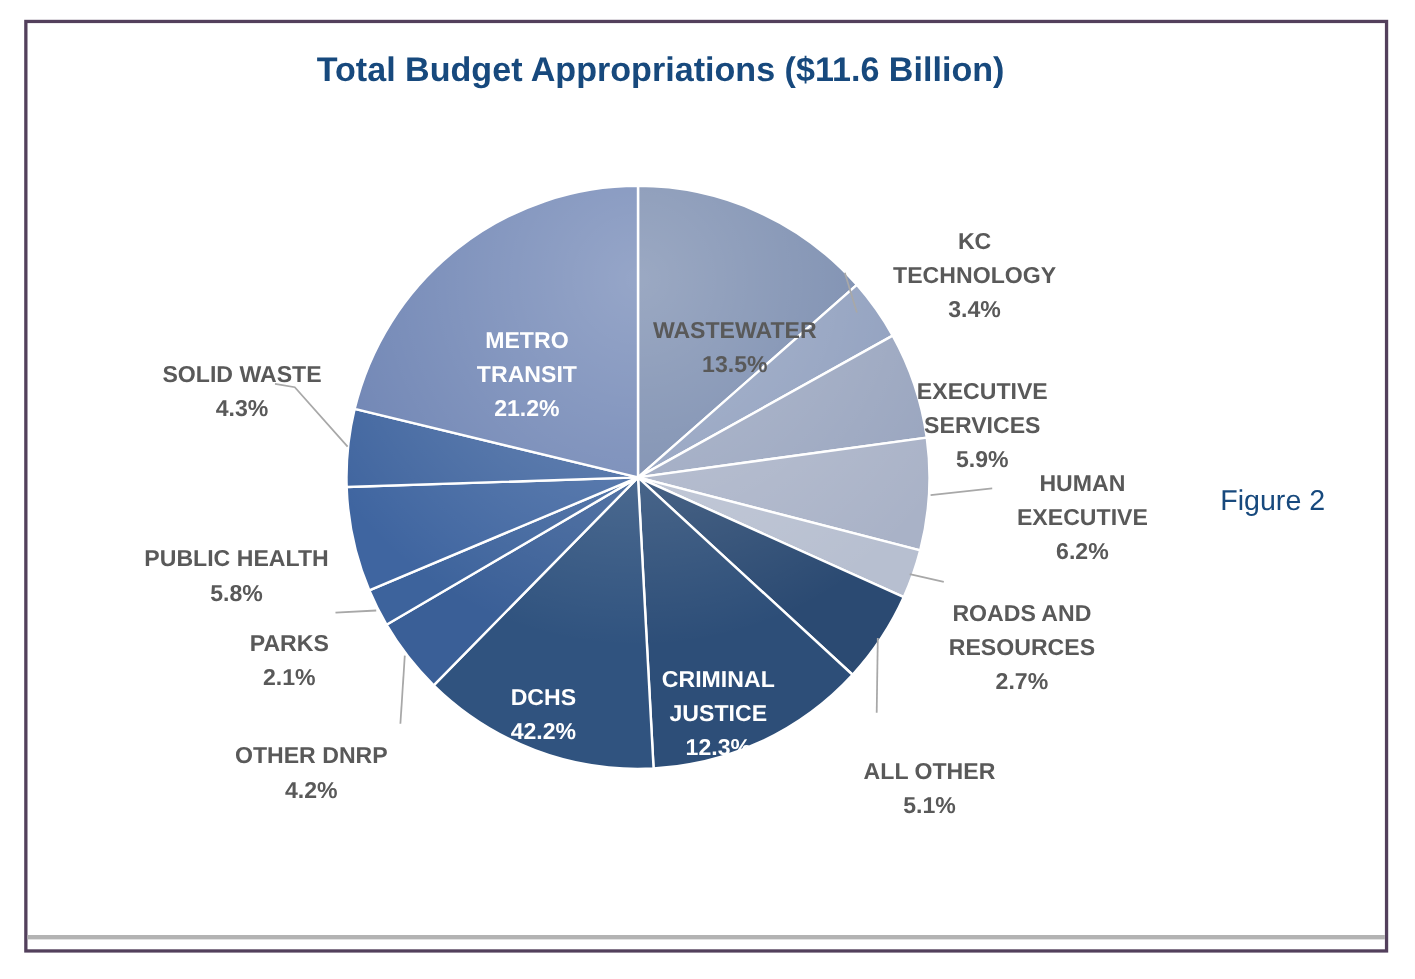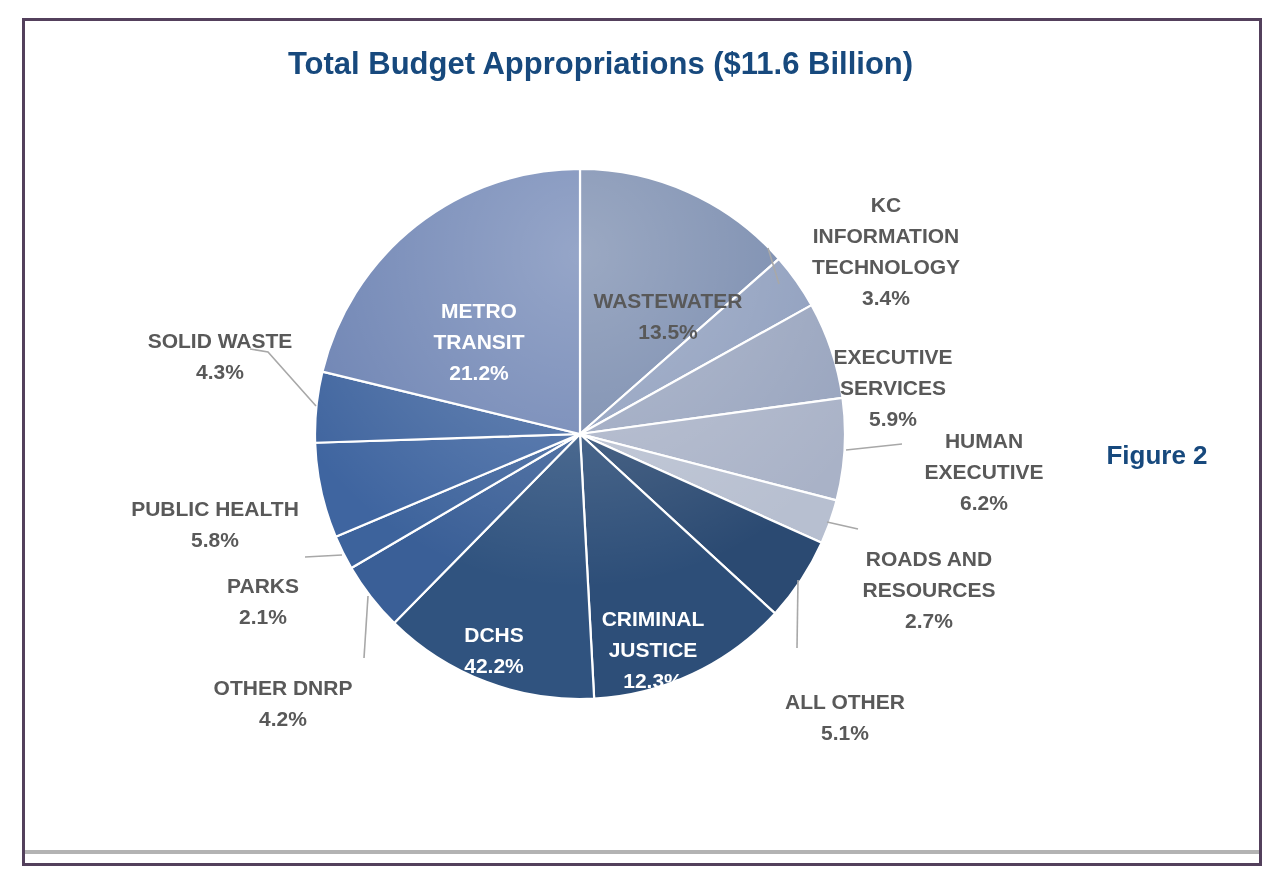--- a/index.html
+++ b/index.html
@@ -9,21 +9,21 @@
     position:absolute; left:22px; top:18px; width:1240px; height:848px;
     border:3px solid #53405c; background:#ffffff;
   }
   #chart-title {
     position:absolute; left:22px; top:46px; width:1157px;
     text-align:center; font-size:31px; font-weight:bold; color:#17497d;
     letter-spacing:0px;
   }
   #figure-caption {
     position:absolute; left:1157px; top:455px; transform:translate(-50%,-50%);
-    font-size:26px; font-weight:bold; color:#17497d; white-space:nowrap;
+    font-size:26px; font-weight:normal; color:#17497d; white-space:nowrap;
   }
   #bottom-divider {
     position:absolute; left:25px; top:850px; width:1234px; height:4px;
     background:#b3b3b3;
   }
   #pie-svg { position:absolute; left:0; top:0; width:1286px; height:890px; }
   .slice-label {
     position:absolute; transform:translate(-50%,-50%);
     font-size:21px; font-weight:bold; line-height:31px;
     text-align:center; white-space:nowrap; pointer-events:none;margin-top:33px;
@@ -70,21 +70,20 @@
       </g>
   </svg>
 
   <div id="labels">
       <div class="slice-label" style="left: 668px; top: 283px; color: rgb(89, 89, 89);">
         <div>WASTEWATER</div>
         <div>13.5%</div>
       </div>
       <div class="slice-label" style="left: 886px; top: 218px; color: rgb(89, 89, 89);">
         <div>KC</div>
-        <div>INFORMATION</div>
         <div>TECHNOLOGY</div>
         <div>3.4%</div>
       </div>
       <div class="slice-label" style="left: 893px; top: 354px; color: rgb(89, 89, 89);">
         <div>EXECUTIVE</div>
         <div>SERVICES</div>
         <div>5.9%</div>
       </div>
       <div class="slice-label" style="left: 984px; top: 438px; color: rgb(89, 89, 89);">
         <div>HUMAN</div>

